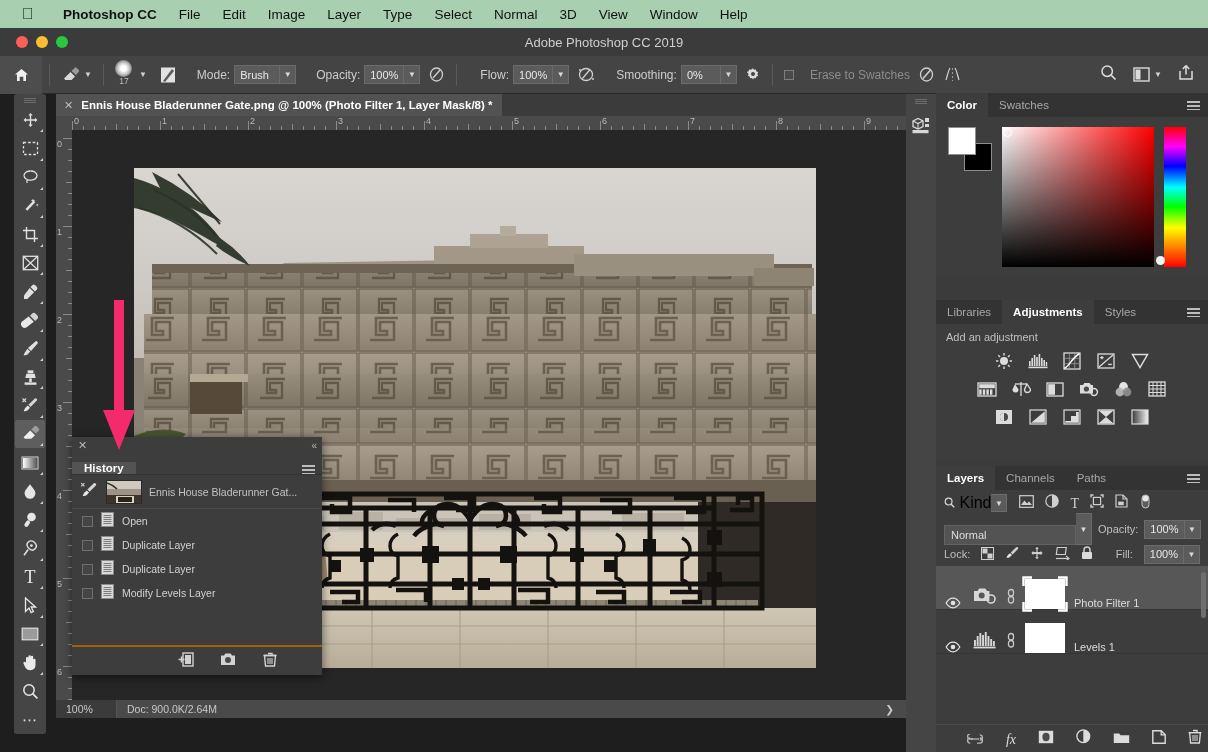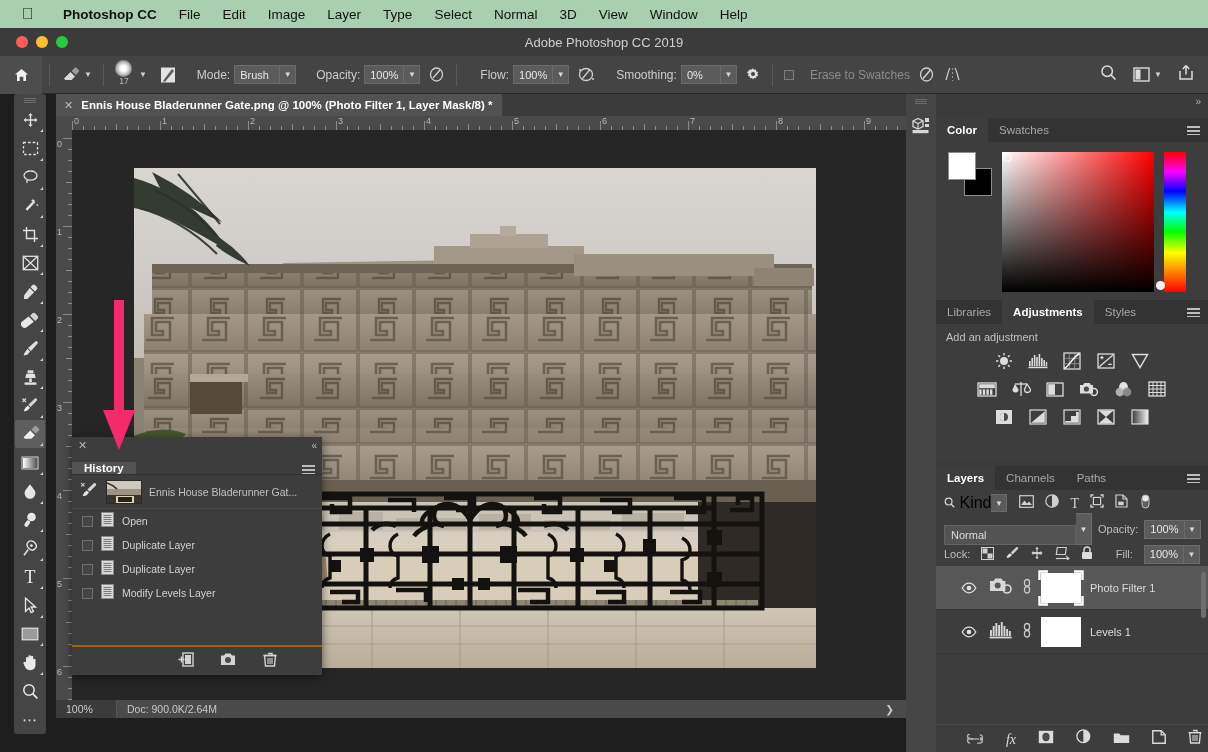--- a/index.html
+++ b/index.html
@@ -173,21 +173,21 @@
 
   .panel { position: absolute; left: 936px; width: 272px; background: #3d3d3d; }
   .ptabs { height: 24px; display: flex; align-items: stretch; background: #333333; }
   .ptab { padding: 0 11px; display: flex; align-items: center; font-size: 11.5px; color: #a8a8a8; }
   .ptab.act { background: #3d3d3d; color: #ffffff; font-weight: bold; }
   .pmenu { margin-left: auto; display: flex; align-items: center; padding-right: 8px; }
   .hamb { width: 13px; height: 9px;
     background: repeating-linear-gradient(to bottom, #bdbdbd 0 2px, transparent 2px 4px); }
 
   
-  #p-color { top: 118px; height: 182px; }
+  #p-color { top: 93px; height: 182px; }
   .colorbody { display: flex; padding: 10px 12px 0 12px; gap: 10px; }
   .swatchstack { position: relative; width: 44px; height: 40px; }
   .sw-fore { position: absolute; left: 0; top: 0; width: 28px; height: 28px; background: #fff; border: 1px solid #8d8d8d; }
   .sw-back { position: absolute; left: 16px; top: 16px; width: 28px; height: 28px; background: #000; border: 1px solid #8d8d8d; }
   .picker { position: relative; width: 152px; height: 140px; }
   .pickerbase { position: absolute; inset: 0;
     background:
       linear-gradient(to bottom, rgba(0,0,0,0) 0%, #000 100%),
       linear-gradient(to right, #ffffff 0%, #ff0000 100%);
   }
@@ -207,21 +207,21 @@
 
   
   #p-layers { top: 466px; height: 286px; }
   .lrow1 { height: 26px; display: flex; align-items: center; gap: 10px; padding: 0 8px; }
   .lfilters { display: flex; gap: 11px; align-items: center; margin-left: 2px; }
   .lrow2 { height: 26px; display: flex; align-items: center; gap: 6px; padding: 0 8px; }
   .blendsel { background: #535353; border: 1px solid #636363; height: 20px; width: 132px;
     display: flex; align-items: center; padding: 0 6px; font-size: 11px; color: #ddd; margin-top: 12px; }
   .lrow3 { height: 24px; display: flex; align-items: center; gap: 11px; padding: 0 8px;
     font-size: 11px; color: #bfbfbf; }
-  .layeritem { height: 44px; display: flex; align-items: center; gap: 9px; padding-left: 22px;
+  .layeritem { height: 44px; display: flex; align-items: flex-end; gap: 9px; padding-left: 6px;
     border-bottom: 1px solid #353535; }
   .layeritem.sel { background: #575757; }
   .eye { width: 22px; display: flex; align-items: center; justify-content: center; }
   .lthumb { width: 40px; height: 30px; background: #ffffff; }
   .lname { font-size: 11px; color: #dcdcdc; }
   .lfoot { position: absolute; bottom: 0; left: 0; width: 272px; height: 28px; background: #3d3d3d;
     display: flex; align-items: center; justify-content: center; gap: 22px; padding-left: 24px;
     border-top: 1px solid #4a4a4a; }
   .scrollthumb { position: absolute; right: 2px; width: 5px; background: #6e6e6e; border-radius: 3px; }
 </style>

